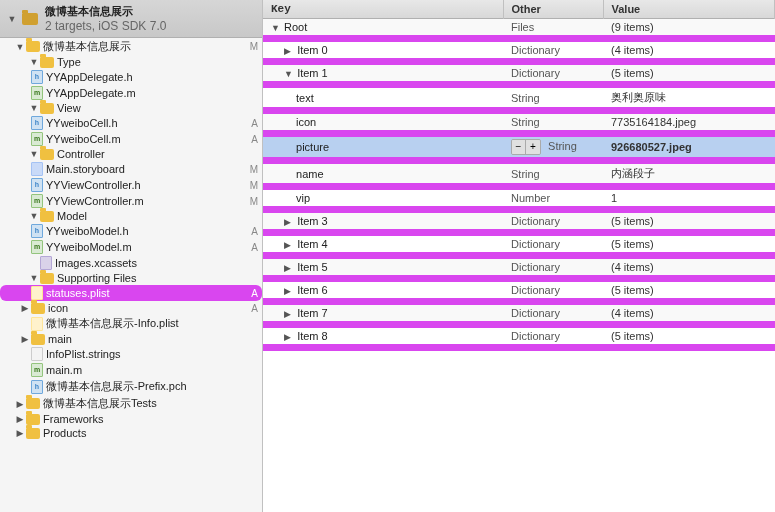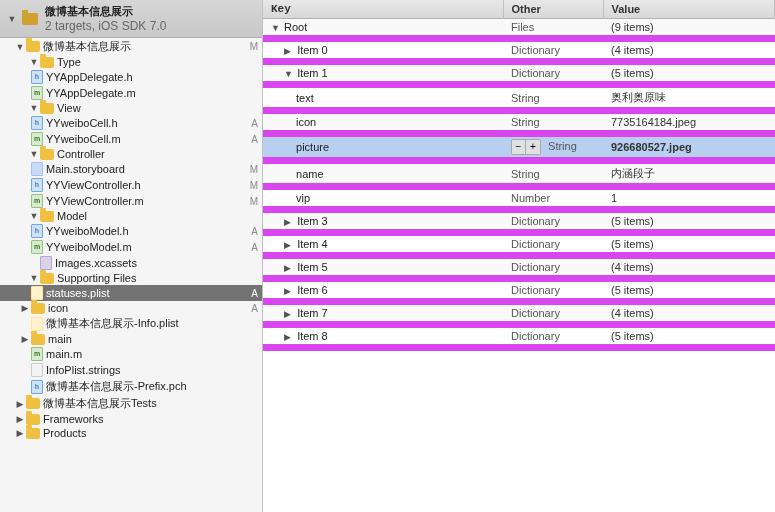--- a/index.html
+++ b/index.html
@@ -26,21 +26,21 @@
     }
 
     .tree-item {
       display: flex;
       align-items: center;
       padding: 1px 0;
       cursor: default;
       white-space: nowrap;
       position: relative;
     }
-    .tree-item.selected { background: #737373; color: white; }
+    .tree-item.selected { background: #d946ef; color: white; border-radius: 6px; }
     .tree-item.selected .item-label { color: white; }
     .tree-item.selected .badge { color: white; }
 
     .item-label { font-size: 11px; color: #222; flex: 1; overflow: hidden; text-overflow: ellipsis; }
     .badge { font-size: 10px; color: #888; margin-right: 4px; }
 
     .indent1 { padding-left: 14px; }
     .indent2 { padding-left: 28px; }
     .indent3 { padding-left: 19px; }
 
@@ -215,27 +215,27 @@
       <span class="icon-plist"></span>
       <span class="item-label">微博基本信息展示-Info.plist</span>
     </div>
     <div class="tree-item indent3">
       <span class="chevron-icon">▶</span>
       <span class="icon-folder"></span>
       <span class="item-label">main</span>
     </div>
     <div class="tree-item indent3">
       <span class="chevron-icon"></span>
+      <span class="icon-strings"></span>
+      <span class="item-label">InfoPlist.strings</span>
+    </div>
+    <div class="tree-item indent3">
+      <span class="chevron-icon"></span>
       <span class="icon-m">m</span>
       <span class="item-label">main.m</span>
-    </div>
-    <div class="tree-item indent3">
-      <span class="chevron-icon"></span>
-      <span class="icon-strings"></span>
-      <span class="item-label">InfoPlist.strings</span>
     </div>
     <div class="tree-item indent3">
       <span class="chevron-icon"></span>
       <span class="icon-h">h</span>
       <span class="item-label">微博基本信息展示-Prefix.pch</span>
     </div>
 
     <div class="tree-item indent1">
       <span class="chevron-icon">▶</span>
       <span class="icon-folder"></span>

